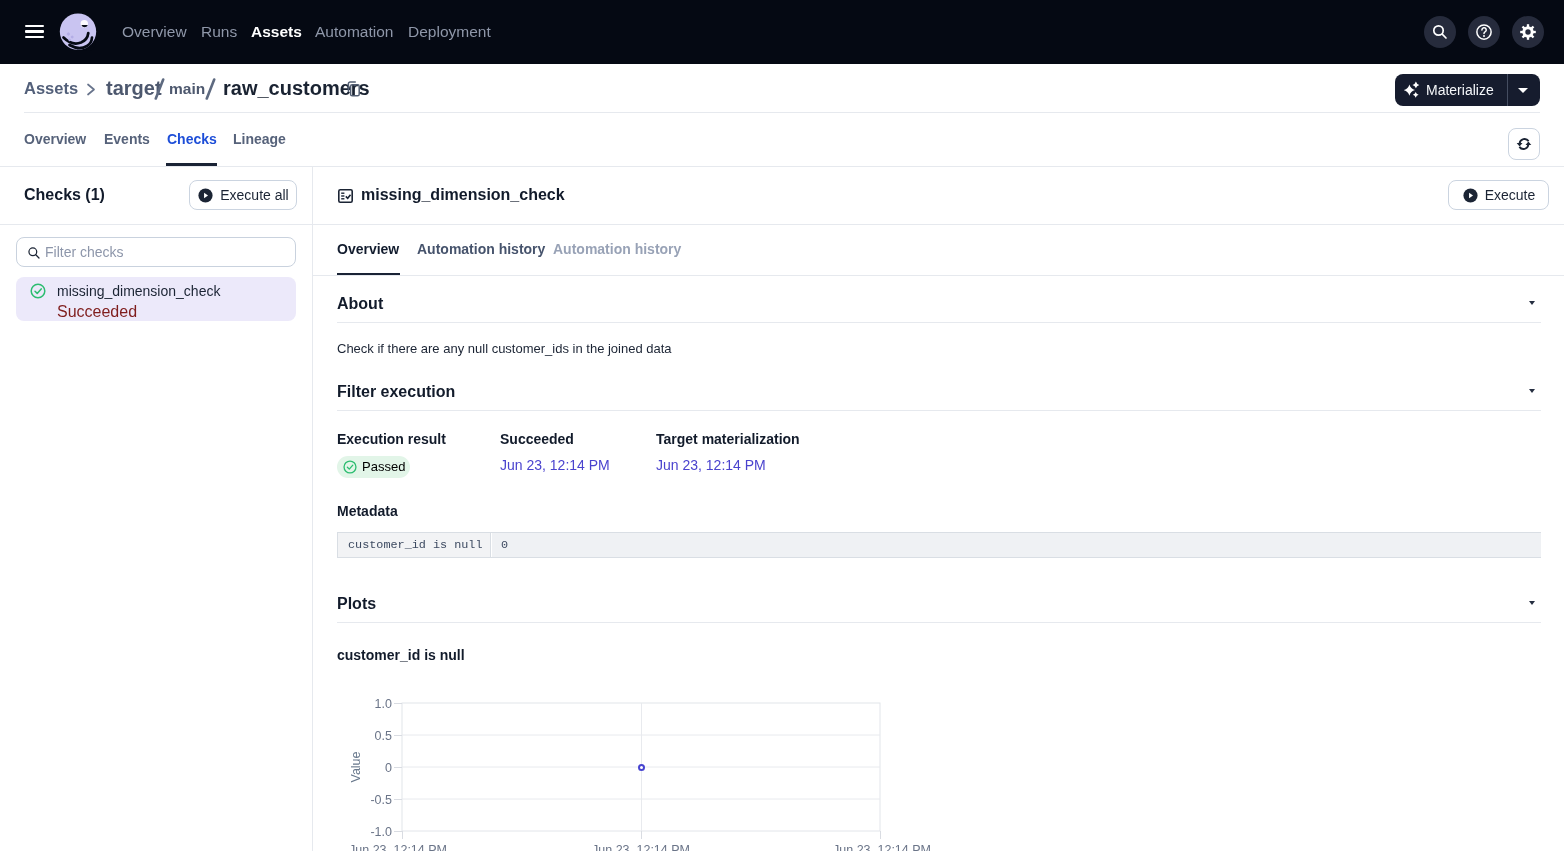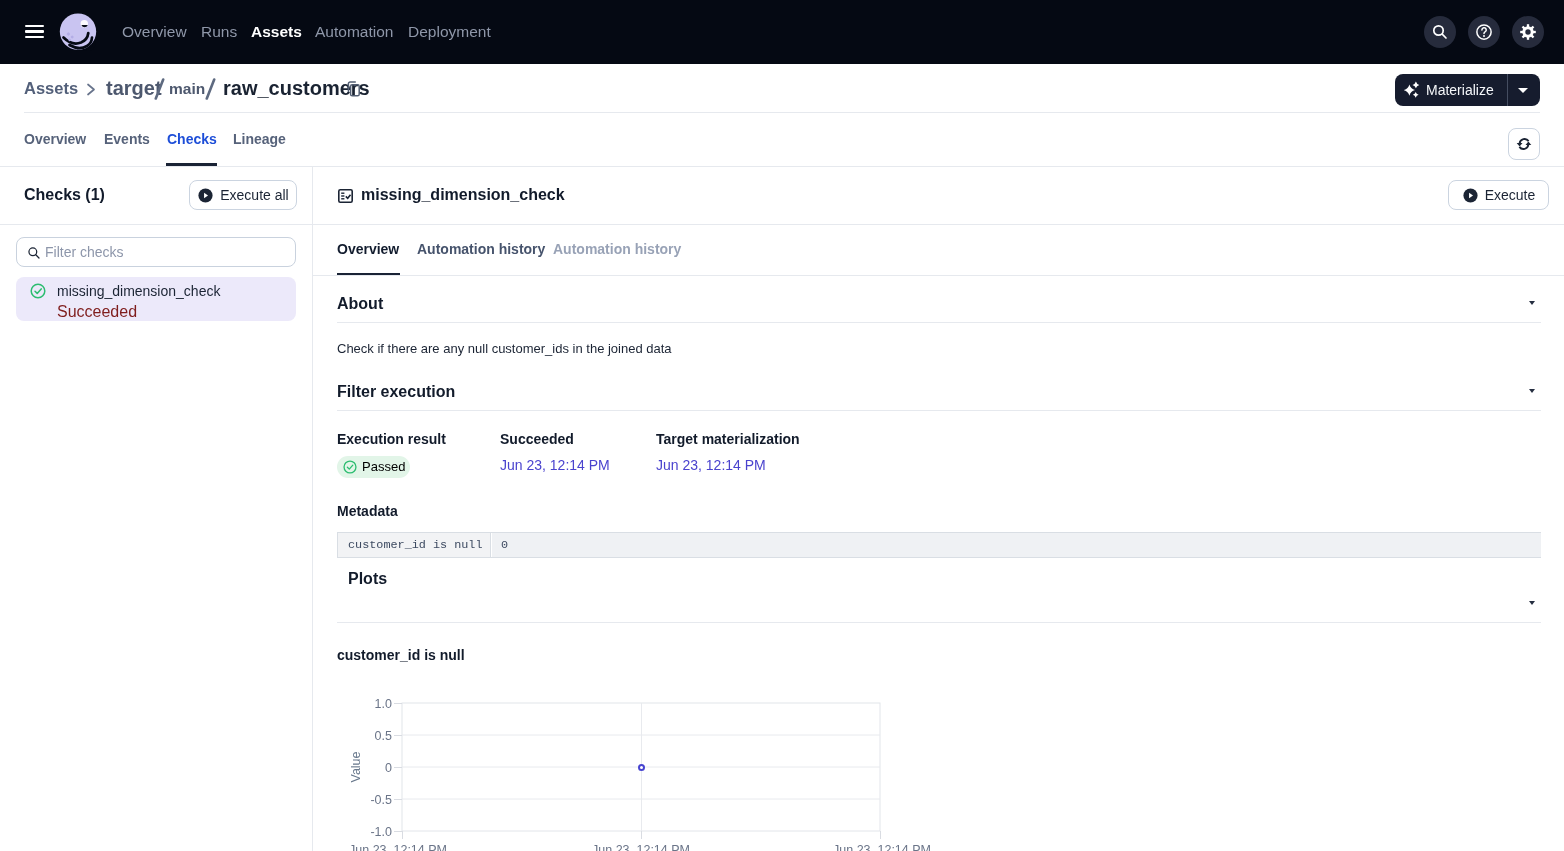--- a/index.html
+++ b/index.html
@@ -203,21 +203,21 @@
 </div>
 <span class="abs" style="left:500px; top:457px; font-size:14px; color:#4A43CE;">Jun 23, 12:14 PM</span>
 <span class="abs" style="left:656px; top:457px; font-size:14px; color:#4A43CE;">Jun 23, 12:14 PM</span>
 
 <span class="h14" style="left:337px; top:503px;">Metadata</span>
 <div class="abs" style="left:337px; top:532px; width:1204px; height:26px; border:1px solid #D9DEE4;">
   <div class="abs mono" style="left:0; top:0; width:153px; height:24px; line-height:24px; background:#F2F3F5; border-right:1px solid #D9DEE4; font-size:11.8px; color:#3D4A61; padding-left:10px; white-space:nowrap;">customer_id is null</div>
   <div class="abs mono" style="left:154px; top:0; width:1049px; height:24px; line-height:24px; background:#EFF1F4; font-size:11.8px; color:#3D4A61; padding-left:9px;">0</div>
 </div>
 
-<span class="h16" style="left:337px; top:570px;margin-left:11px;">Plots</span>
+<span class="h16" style="left:337px; top:595px;">Plots</span>
 <div class="caret" style="left:1529px; top:601px;"></div>
 <div class="hline" style="left:337px; top:622px; width:1204px;"></div>
 <span class="h14" style="left:337px; top:647px;">customer_id is null</span>
 
 <svg class="abs" style="left:337px; top:690px;" width="620" height="161" viewBox="0 0 620 161">
 
   <rect x="65" y="13" width="478" height="128" fill="none" stroke="#E2E5EA" stroke-width="1"></rect>
 
   <line x1="65" y1="45" x2="543" y2="45" stroke="#E8EAEE" stroke-width="1"></line>
   <line x1="65" y1="77" x2="543" y2="77" stroke="#E8EAEE" stroke-width="1"></line>

